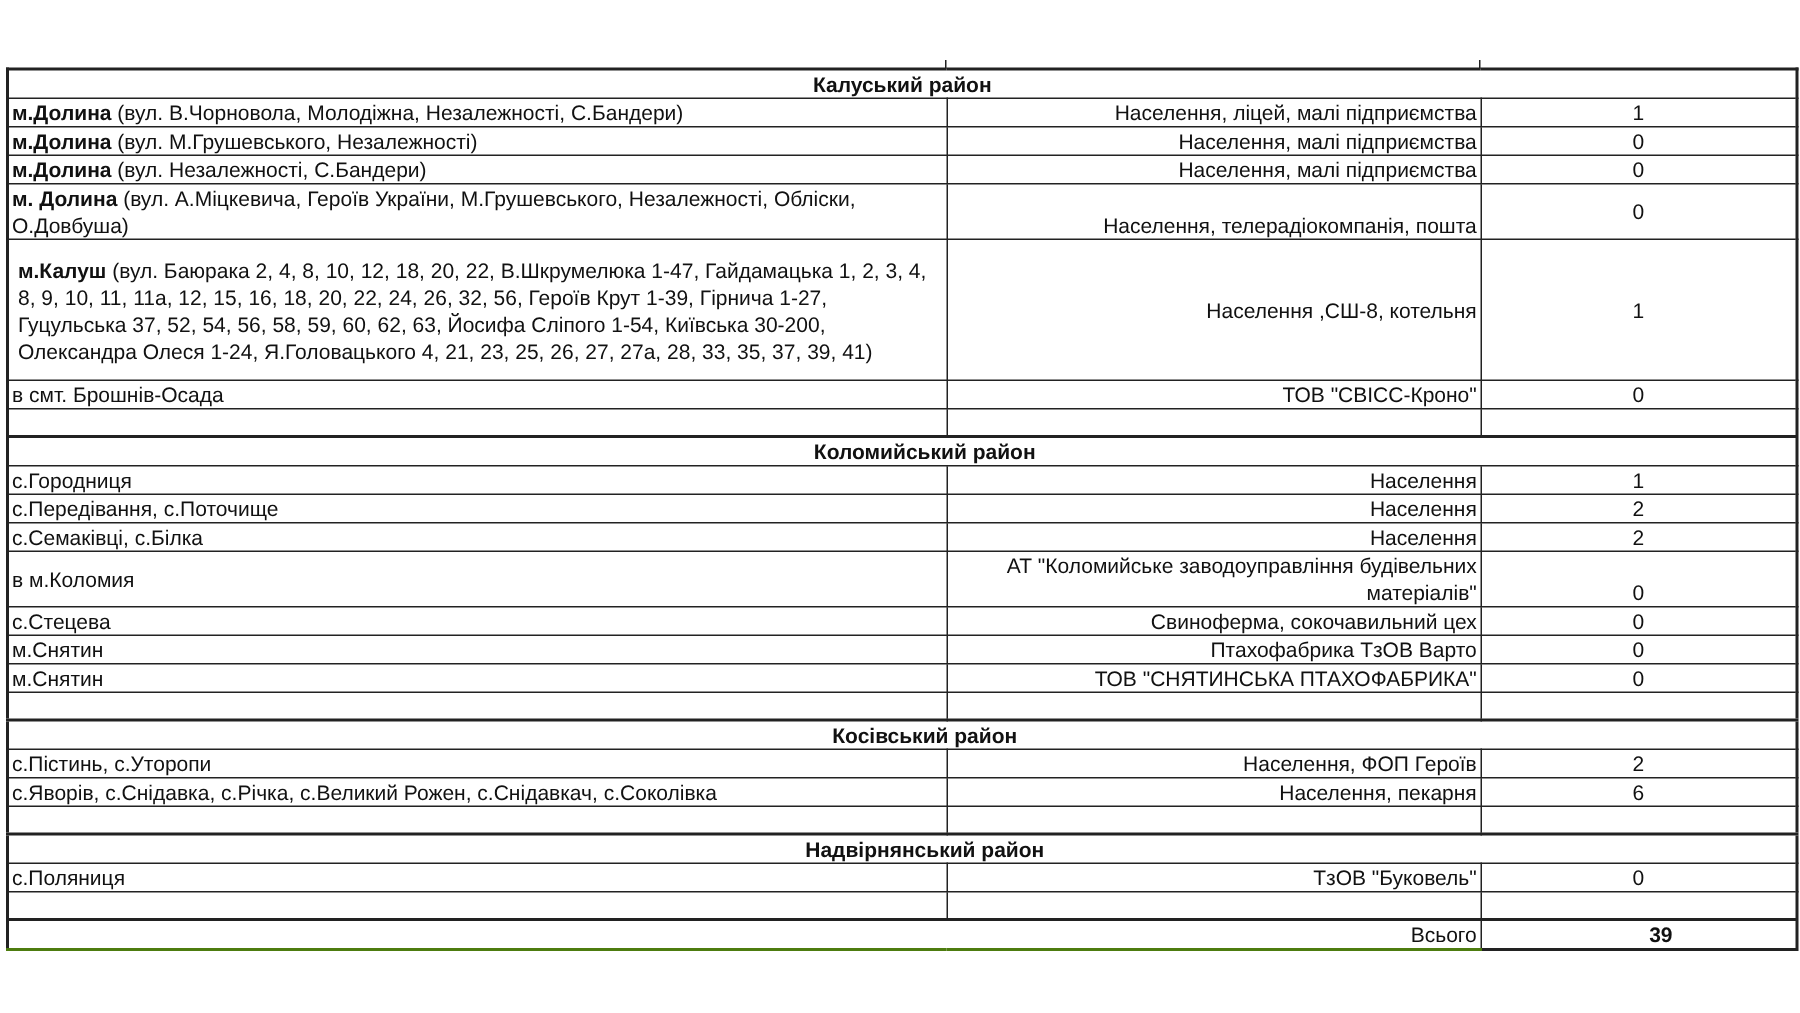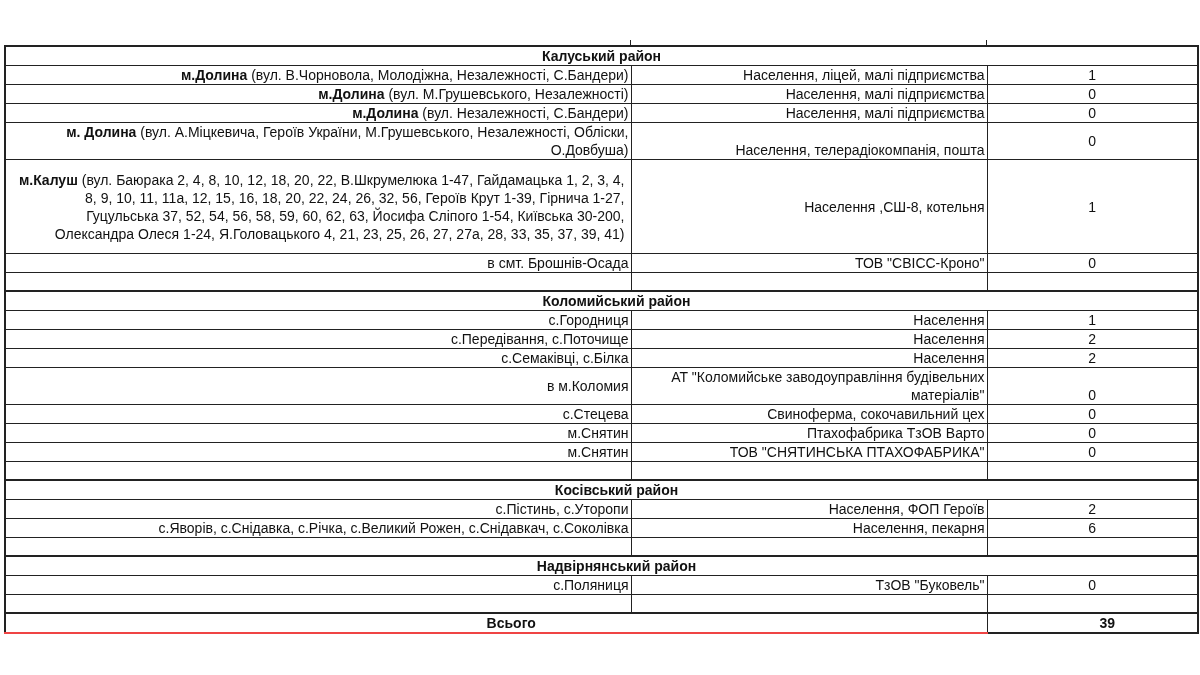--- a/index.html
+++ b/index.html
@@ -5,31 +5,31 @@
   html, body { margin: 0; padding: 0; background: #ffffff; }
   body { width: 1200px; height: 675px; position: relative; overflow: hidden;
          font-family: "Liberation Sans", sans-serif; color: #111; }
   .sheet { position: absolute; left: 4px; top: 45px; width: 1193px; }
   table { border-collapse: collapse; width: 1193px; table-layout: fixed;
           font-size: 14px; line-height: 18px; }
   col.c1 { width: 626px; }
   col.c2 { width: 356px; }
   col.c3 { width: 211px; }
   td { border: 1px solid #222; padding: 0 2px; vertical-align: middle; }
-  td.loc { text-align: right; }
+  td.loc { text-align: left; }
   td.desc { text-align: right; padding-left: 3px; vertical-align: bottom; }
   td.num { text-align: center; }
   td.hdr { text-align: center; font-weight: bold; height: 18px; }
   tr.r1 td { height: 18px; }
   tr.r2 td { height: 36px; }
   tr.r5 td { height: 93px; }
   tr.empty td { height: 17px; }
   tr.section td { border-top: 2px solid #222; padding-left: 32px; }
   .b { font-weight: bold; }
-  td.total-label { text-align: center; font-weight: bold; border-bottom: 2px solid #ef4444; }
+  td.total-label { text-align: right; font-weight: normal; border-bottom: 2px solid #4d7c0f; }
   td.total-num { text-align: center; font-weight: bold; border-bottom: 2px solid #222; }
   td.desc.mid { vertical-align: middle; }
   .outer { border: 2px solid #222; }
   .tick { position: absolute; top: 40px; width: 1px; height: 6px; background: #222; }
 </style>
 </head>
 <body>
 
 <div class="tick" style="left:630px"></div>
 <div class="tick" style="left:986px"></div>

